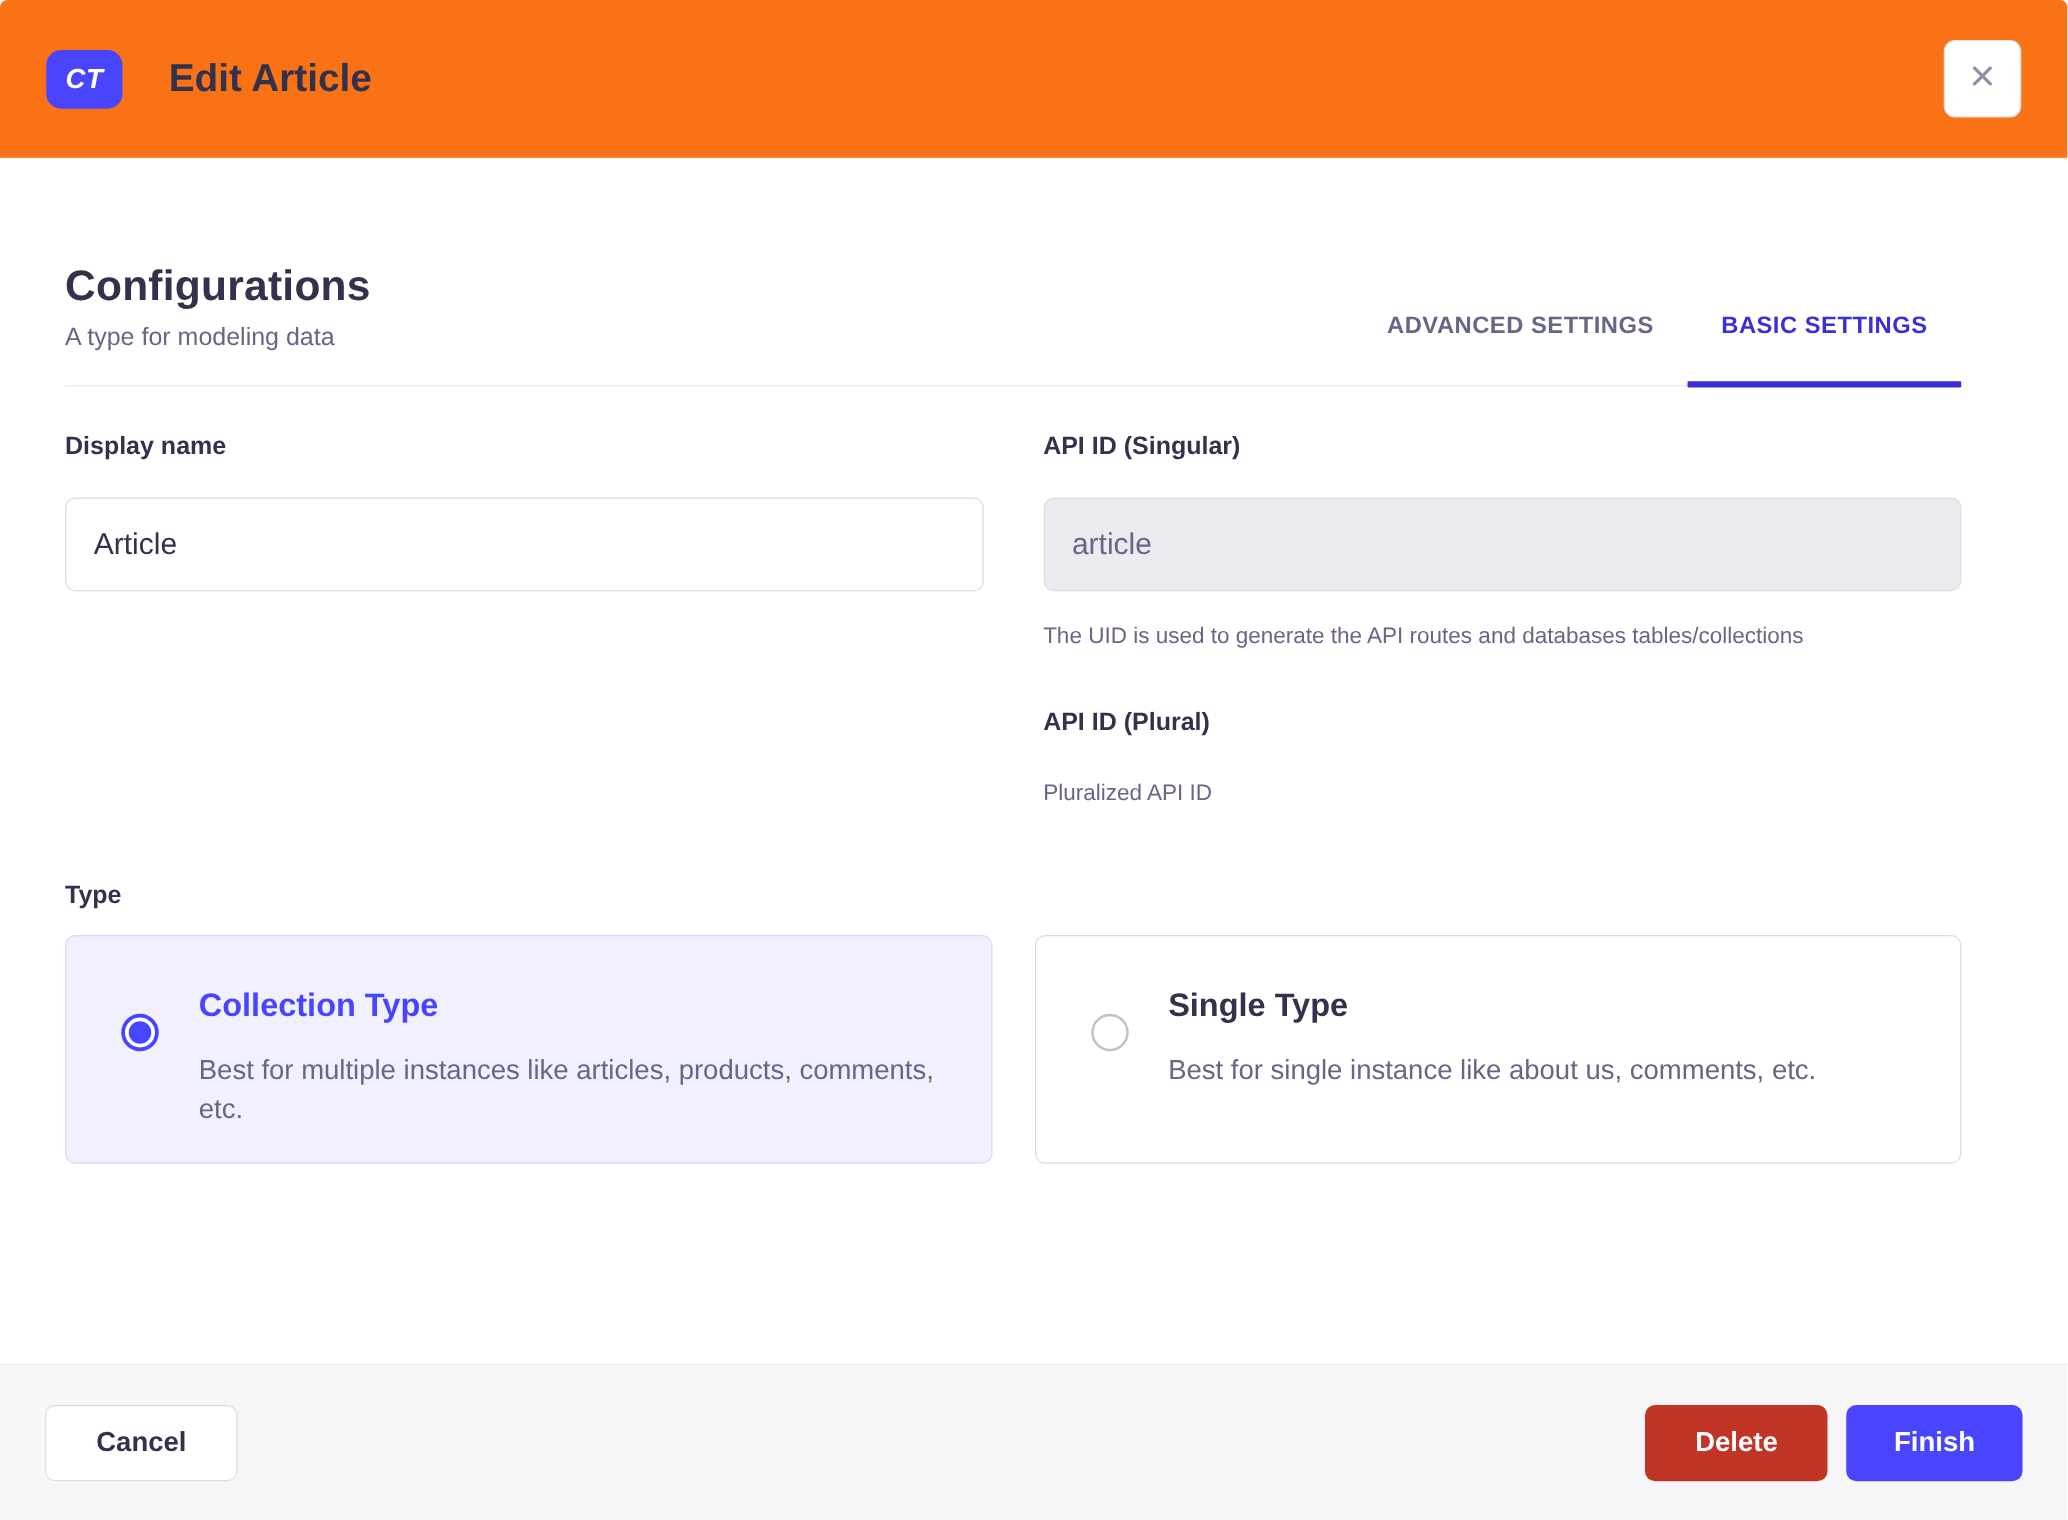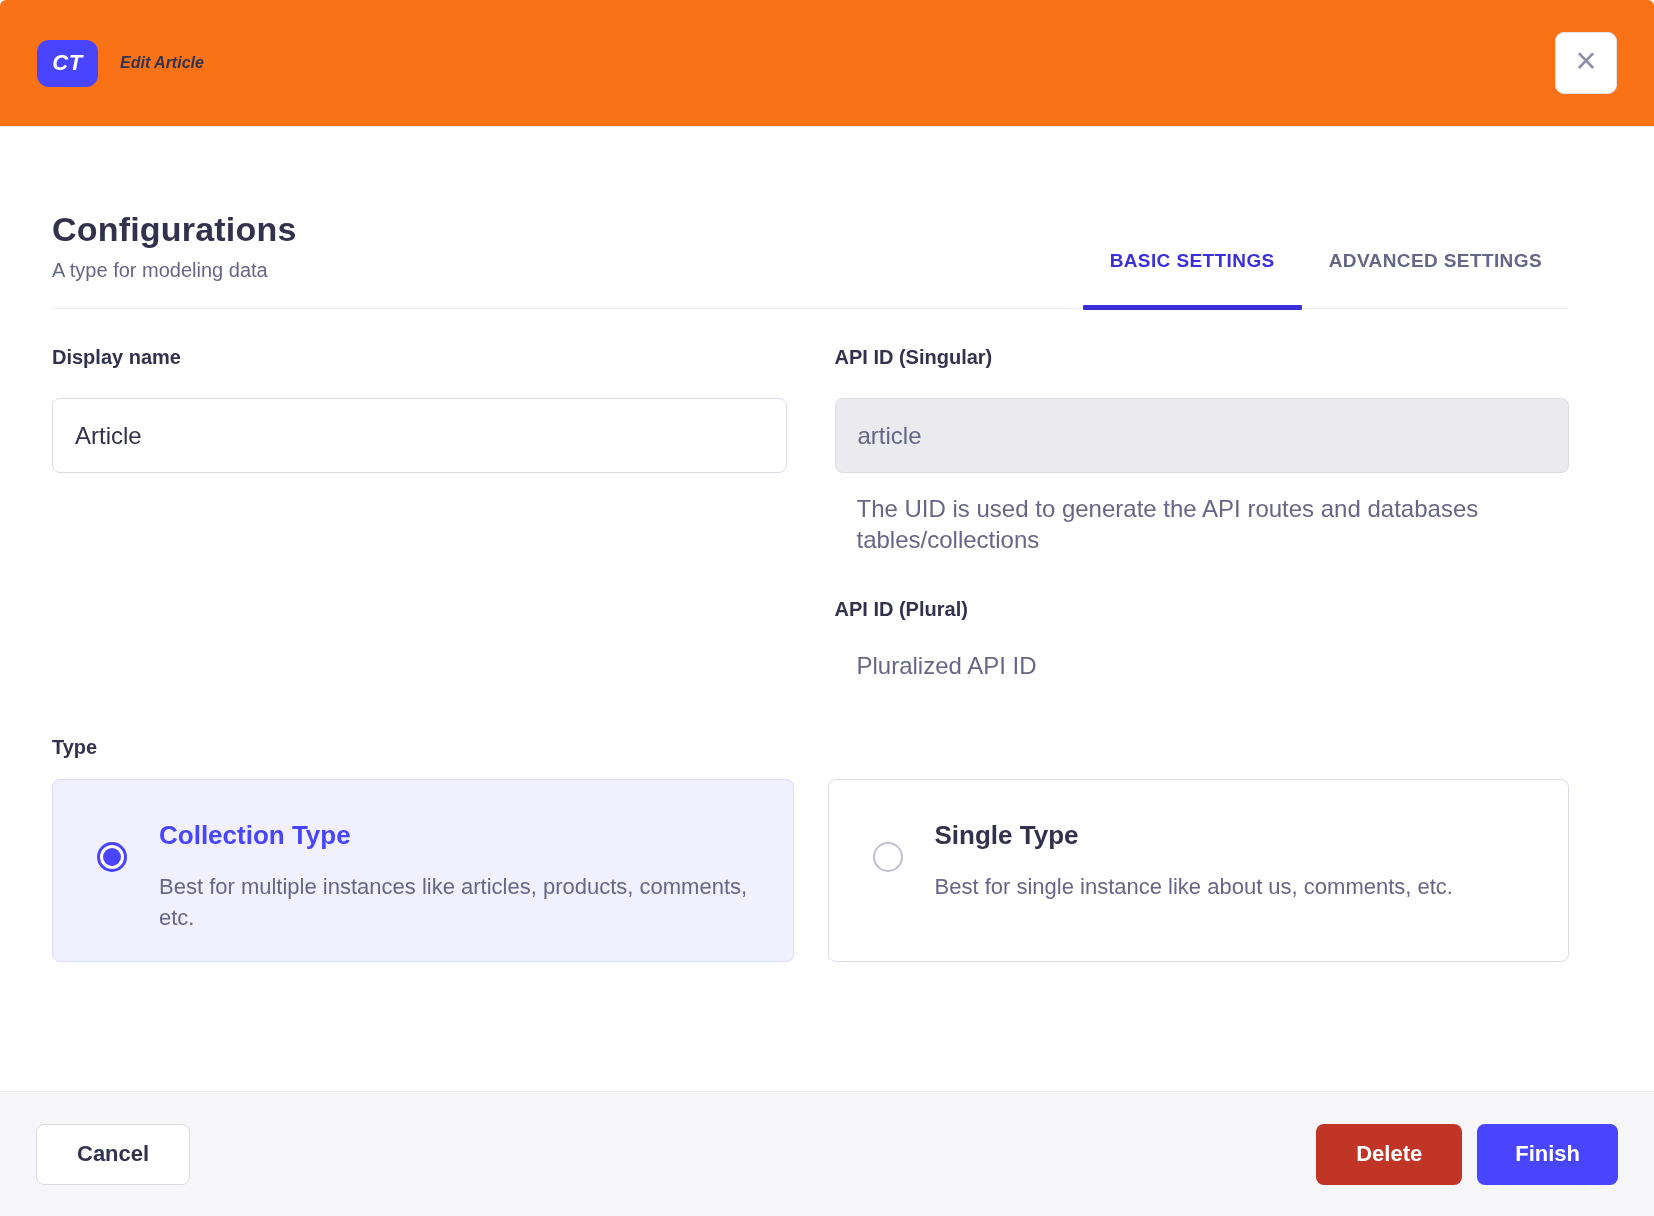--- a/index.html
+++ b/index.html
@@ -29,25 +29,24 @@
     background: #4945ff;
     border-radius: 12px;
     color: #ffffff;
     font-size: 22px;
     font-weight: 700;
     font-style: italic;
     display: flex; align-items: center; justify-content: center;
     letter-spacing: 0.5px;
   }
   .modal-title {
-    margin-left: 22px;
-    font-size: 16px;
-    font-weight: 700;
-    color: #32324d;
-    font-style: italic;
+    margin-left: 37px;
+    font-size: 31px;
+    font-weight: 700;
+    color: #32324d;
   }
   .close-btn {
     margin-left: auto;
     width: 62px; height: 62px;
     background: #ffffff;
     border: 1px solid #e3e3ea;
     border-radius: 9px;
     display: flex; align-items: center; justify-content: center;
     cursor: pointer;
   }
@@ -133,25 +132,24 @@
     padding: 0 22px;
     outline: none;
   }
   .text-input:disabled, .text-input.disabled {
     background: #eaeaef;
     border-color: #dcdce4;
     color: #666687;
   }
   .field-hint {
     margin-top: 20px;
-    font-size: 24px;
+    font-size: 18px;
     line-height: 31px;
     color: #666687;
     max-width: 680px;
-    margin-left: 22px;
   }
   .field + .field { margin-top: 42px; }
 
   
   .type-section { margin-top: 54px; }
   .cards-grid {
     display: grid;
     grid-template-columns: 1fr 1fr;
     column-gap: 34px;
     margin-top: 20px;
@@ -255,22 +253,22 @@
 </div>
 
 <div class="modal-body">
 
   <div class="head-row">
     <div class="titles">
       <div class="page-title">Configurations</div>
       <div class="page-subtitle">A type for modeling data</div>
     </div>
     <div class="tabs">
+      <div class="tab">ADVANCED SETTINGS</div>
       <div class="tab active">BASIC SETTINGS</div>
-      <div class="tab">ADVANCED SETTINGS</div>
     </div>
   </div>
 
   <div class="form-grid">
 
     <div class="form-col">
       <div class="field">
         <label class="field-label">Display name</label>
         <input class="text-input" type="text" value="Article" style="">
       </div>

